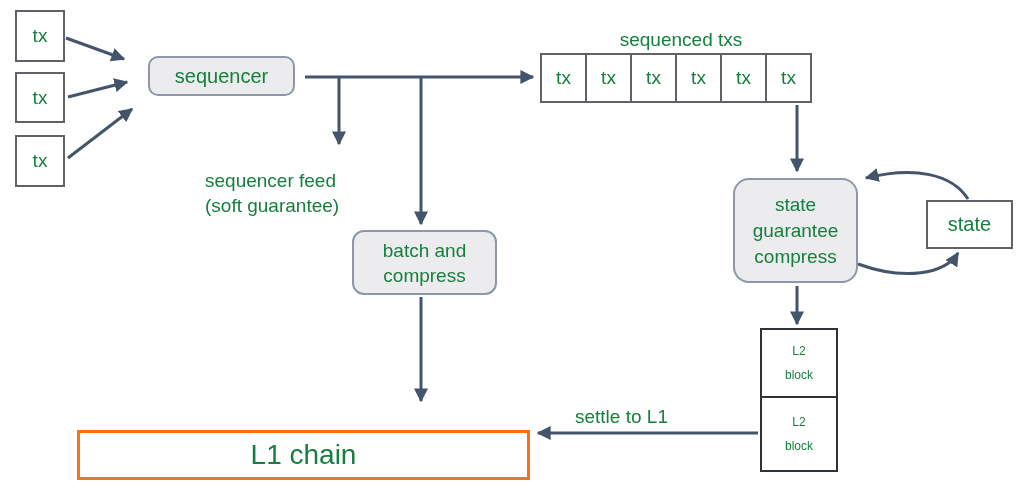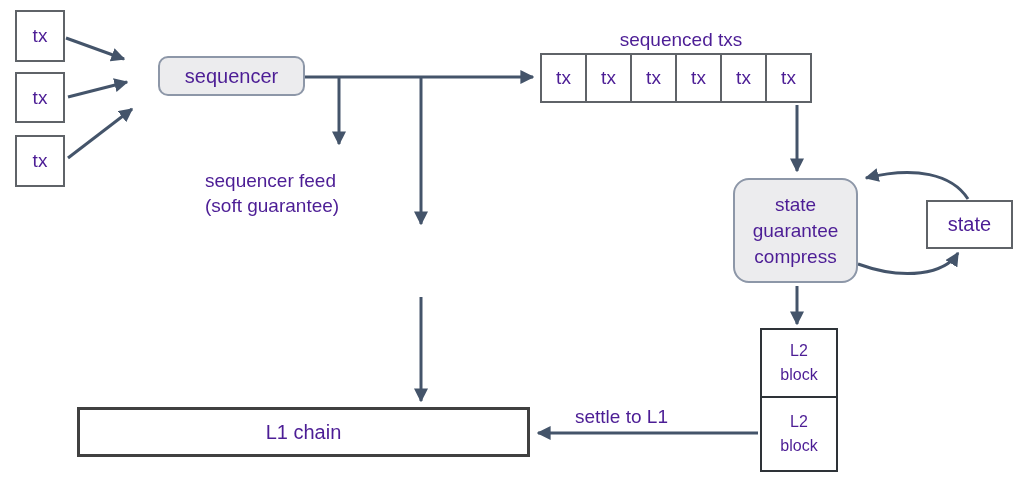--- a/index.html
+++ b/index.html
@@ -1,33 +1,33 @@
 <!DOCTYPE html>
 <html><head>
 <meta charset="utf-8">
 <style>
   html,body{margin:0;padding:0;background:#ffffff;}
   #canvas{
     position:relative;
     width:1024px;height:494px;
     background:#ffffff;
     font-family:"Liberation Sans", sans-serif;
-    color:#4c1d95;
+    color:#15803d;
     overflow:hidden;
   }
   #wires{position:absolute;left:0;top:0;width:1024px;height:494px;z-index:1;}
   .node{position:absolute;z-index:2;box-sizing:border-box;display:flex;align-items:center;justify-content:center;text-align:center;}
   .sq{background:#ffffff;border:2px solid #5f6368;font-size:19px;}
   .rounded{background:#ececee;border:2px solid #8d97a8;border-radius:12px;font-size:19px;line-height:25px;}
-  .darkbox{background:#ffffff;border:2px solid #2e3338;font-size:16px;line-height:24px;}
+  .darkbox{background:#ffffff;border:2px solid #2e3338;font-size:12px;line-height:24px;}
   .label{position:absolute;z-index:2;font-size:19px;line-height:25px;}
   .txrow{position:absolute;z-index:2;display:flex;}
   .txrow .cell{box-sizing:border-box;width:47px;height:50px;background:#ffffff;border:2px solid #5f6368;display:flex;align-items:center;justify-content:center;font-size:19px;}
   .txrow .cell + .cell{margin-left:-2px;}
-  .l1box{background:#ffffff;border:3px solid #404040;font-size:20px;}
+  .l1box{background:#ffffff;border:3px solid #f97316;font-size:28px;margin-top:23px;}
   .stacked + .stacked{margin-top:-2px;}
 </style>
 </head>
 <body>
 
 <div id="canvas">
 
   <svg id="wires" viewBox="0 0 1024 494" xmlns="http://www.w3.org/2000/svg">
     <defs>
       <marker id="ah" viewBox="0 0 10 10" refX="9" refY="5" markerWidth="14" markerHeight="14" markerUnits="userSpaceOnUse" orient="auto">
@@ -53,39 +53,45 @@
   <div class="node sq" style="left:15px;top:10px;width:50px;height:52px;">
     <span>tx</span>
   </div>
   <div class="node sq" style="left:15px;top:72px;width:50px;height:51px;">
     <span>tx</span>
   </div>
   <div class="node sq" style="left:15px;top:135px;width:50px;height:52px;">
     <span>tx</span>
   </div>
 
-  <div class="node rounded" style="left:158px;top:56px;width:147px;height:40px;border-radius:10px;font-size:20px;">
+  <div class="node rounded" style="left:148px;top:56px;width:147px;height:40px;border-radius:10px;font-size:20px;">
     <span>sequencer</span>
   </div>
 
   <div class="label" style="left:540px;top:27px;width:282px;text-align:center;">sequenced txs</div>
 
   <div class="label" style="left:205px;top:168px;">
     <div>sequencer feed</div>
     <div>(soft guarantee)</div>
   </div>
   <div class="txrow" style="left:540px;top:53px;">
     <div class="cell">tx</div>
     <div class="cell">tx</div>
     <div class="cell">tx</div>
     <div class="cell">tx</div>
     <div class="cell">tx</div>
     <div class="cell">tx</div>
   </div>
 
+  <div class="node rounded" style="left:352px;top:230px;width:145px;height:65px;">
+    <div>
+      <div>batch and</div>
+      <div>compress</div>
+    </div>
+  </div>
 
   <div class="node rounded" style="left:733px;top:178px;width:125px;height:105px;border-radius:16px;line-height:26px;">
     <div>
       <div>state</div>
       <div>guarantee</div>
       <div>compress</div>
     </div>
   </div>
 
   <div class="node sq" style="left:926px;top:200px;width:87px;height:49px;font-size:20px;">

